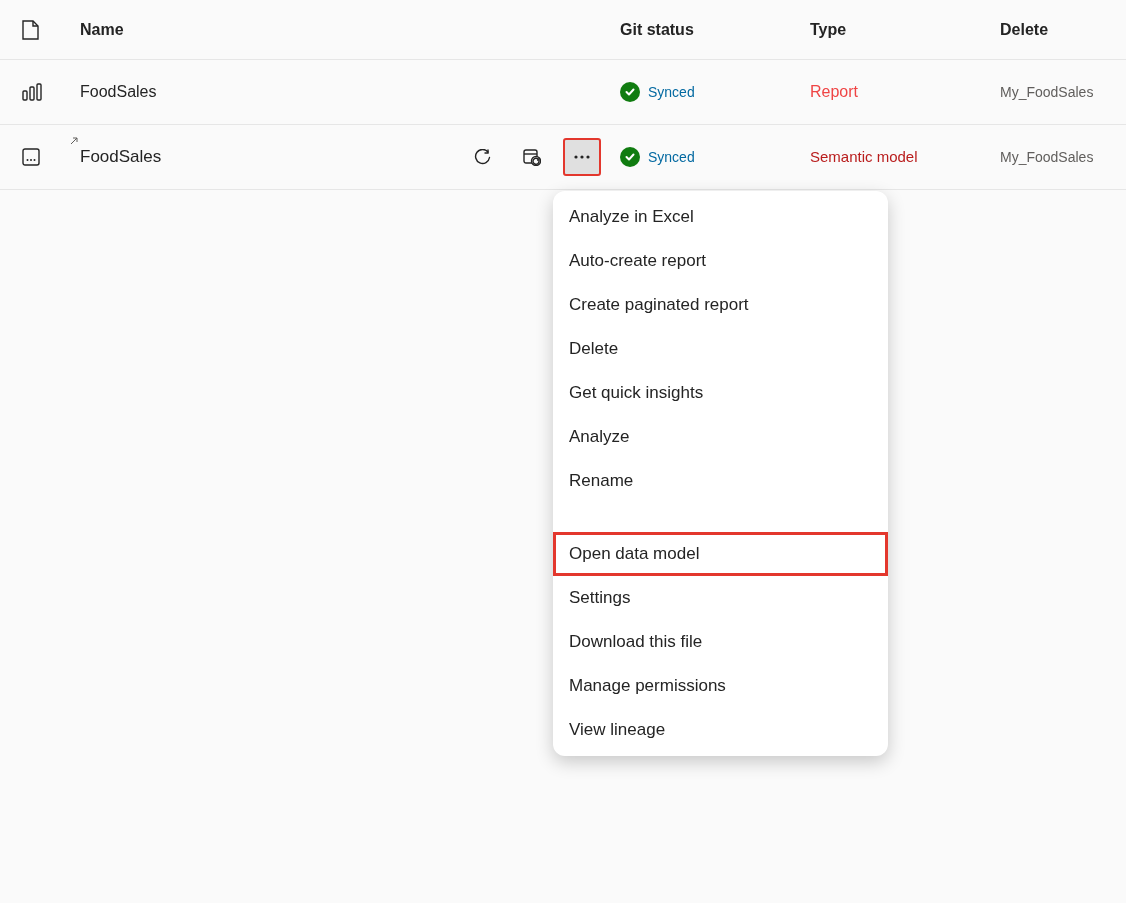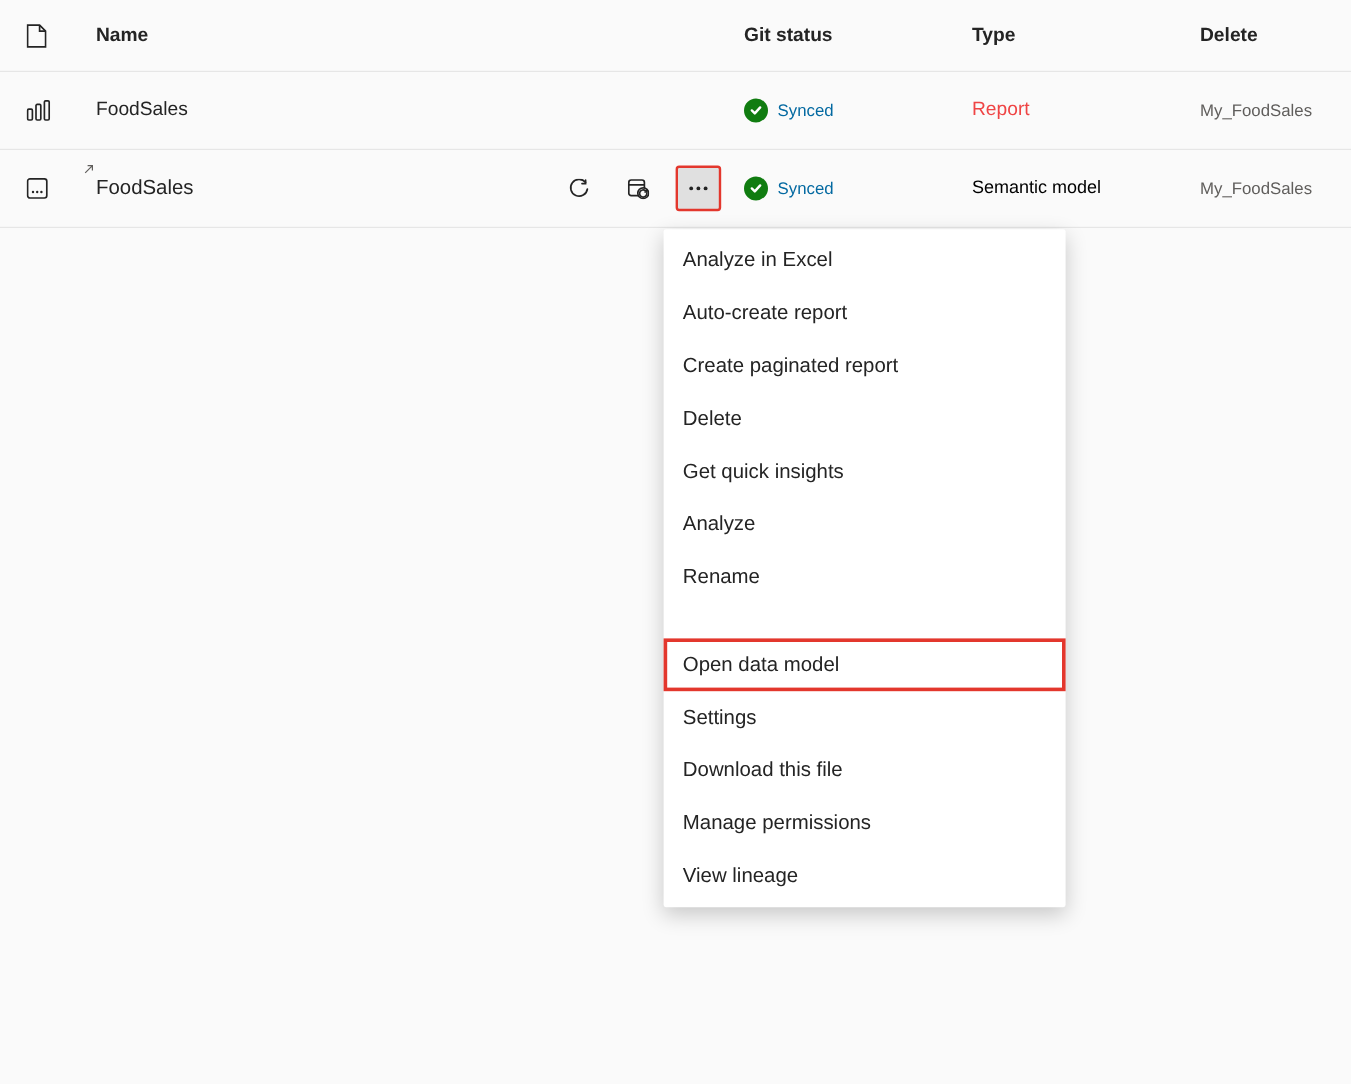--- a/index.html
+++ b/index.html
@@ -47,21 +47,21 @@
       align-items: center;
       gap: 8px;
     }
     .col-type { width: 190px; }
     .col-owner {
       flex: 1;
       color: #605e5c;
       font-size: 14px;
     }
     .row.header .col-owner { color: #242424; font-size: 16px; }
-    .type-text { color: #000000; font-size: 15px; }
+    .type-text { color: #b91c1c; font-size: 15px; }
     .row1 .type-text { color: #ef4444; font-size: 16px; }
     .name-text { font-size: 16px; }
     .row2 .name-text { font-size: 17px; }
 
     .hover-actions {
       display: flex;
       align-items: center;
       gap: 14px;
       margin-left: auto;
       margin-right: 20px;
@@ -94,21 +94,21 @@
     .row.header .col-git { font-size: 16px; }
 
     
     .context-menu {
       position: absolute;
       left: 553px;
       top: 191px;
       width: 335px;
       background: #fff;
       box-shadow: 0 6px 18px rgba(0,0,0,0.2);
-      border-radius: 2px;
+      border-radius: 12px;
       padding: 4px 0;
     }
     .menu-item {
       padding: 12px 16px;
       font-size: 17px;
       color: #242424;
       cursor: pointer;
     }
     .menu-item.highlight {
       outline: 3px solid #e3372d;

